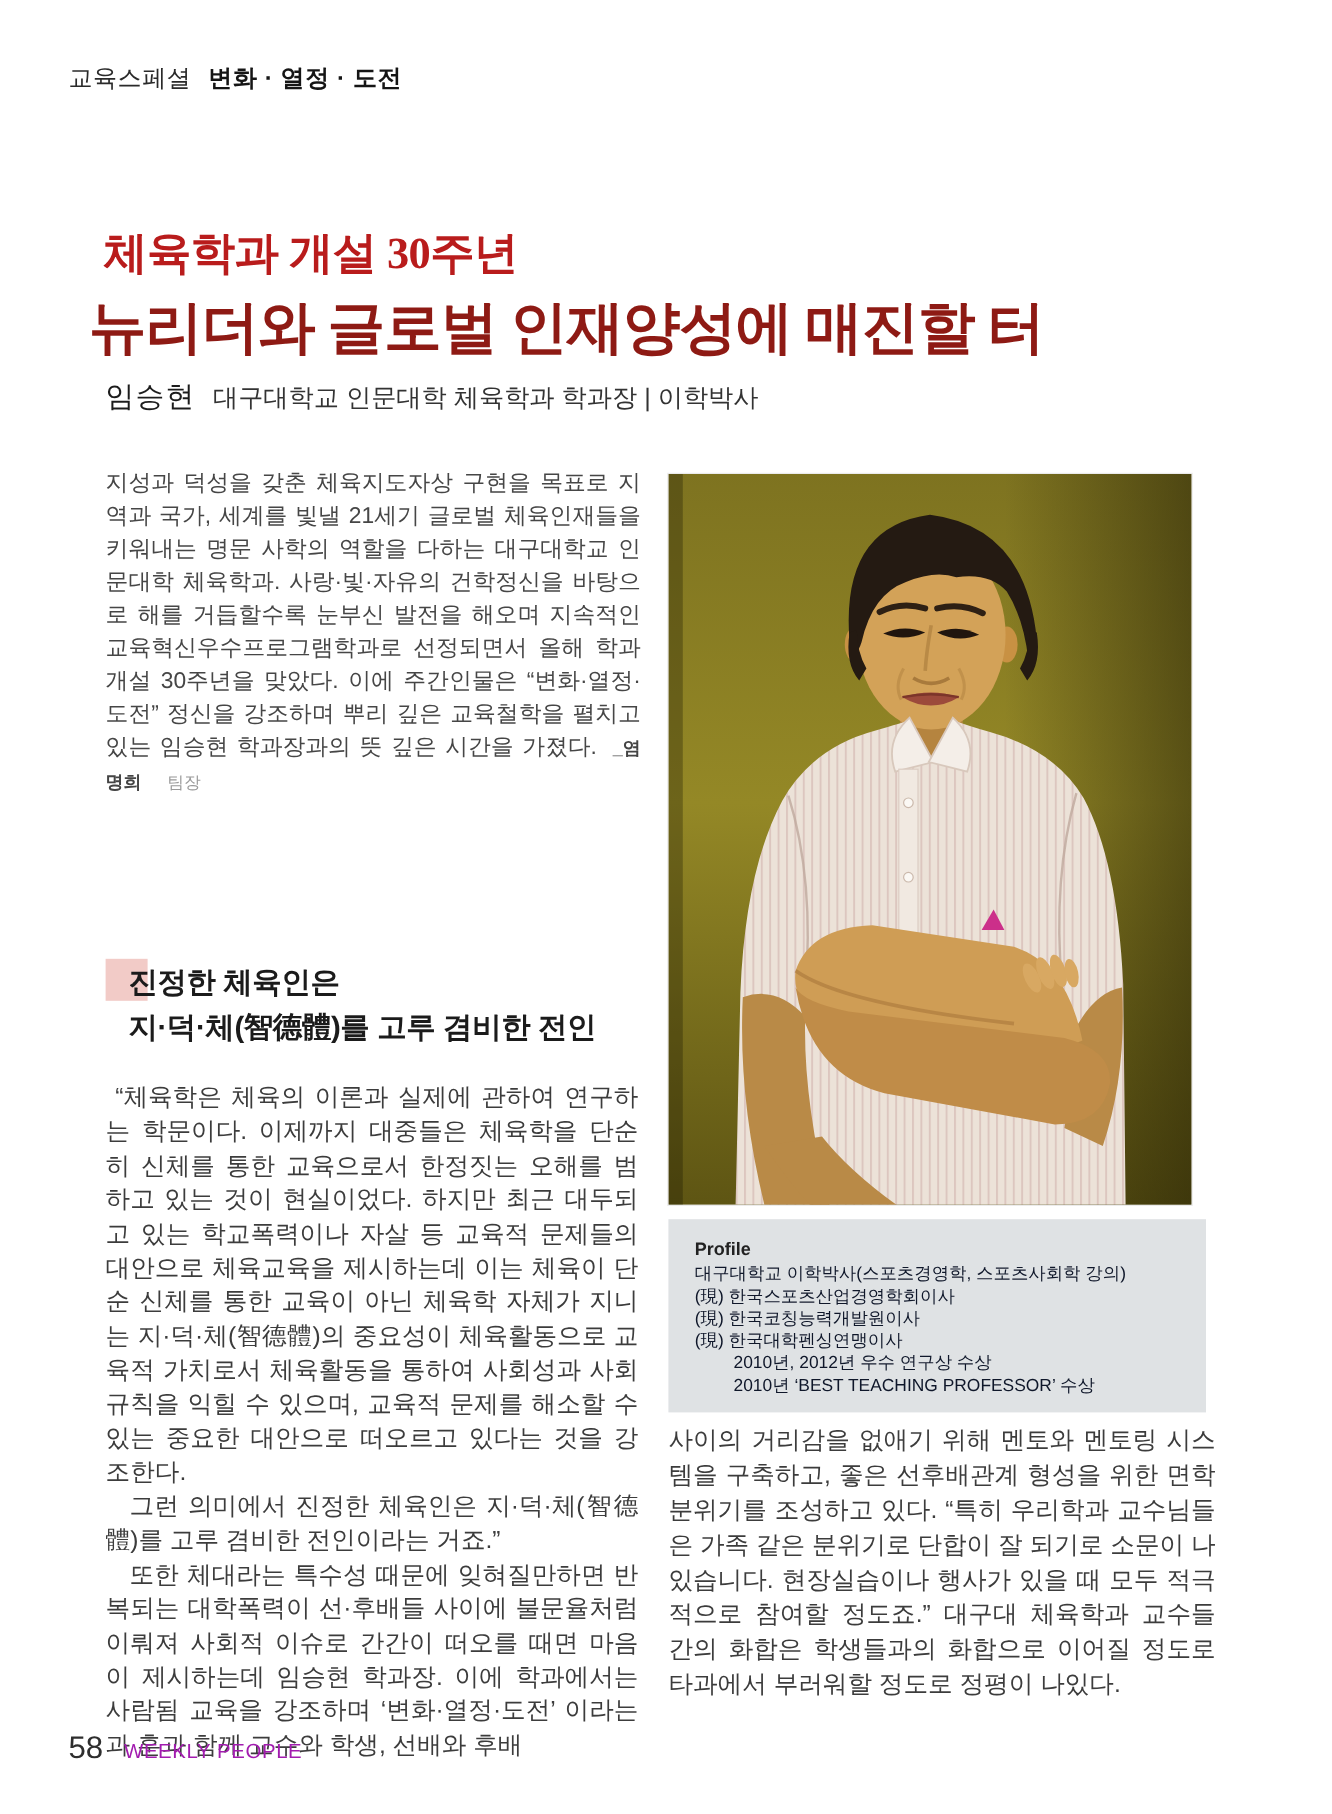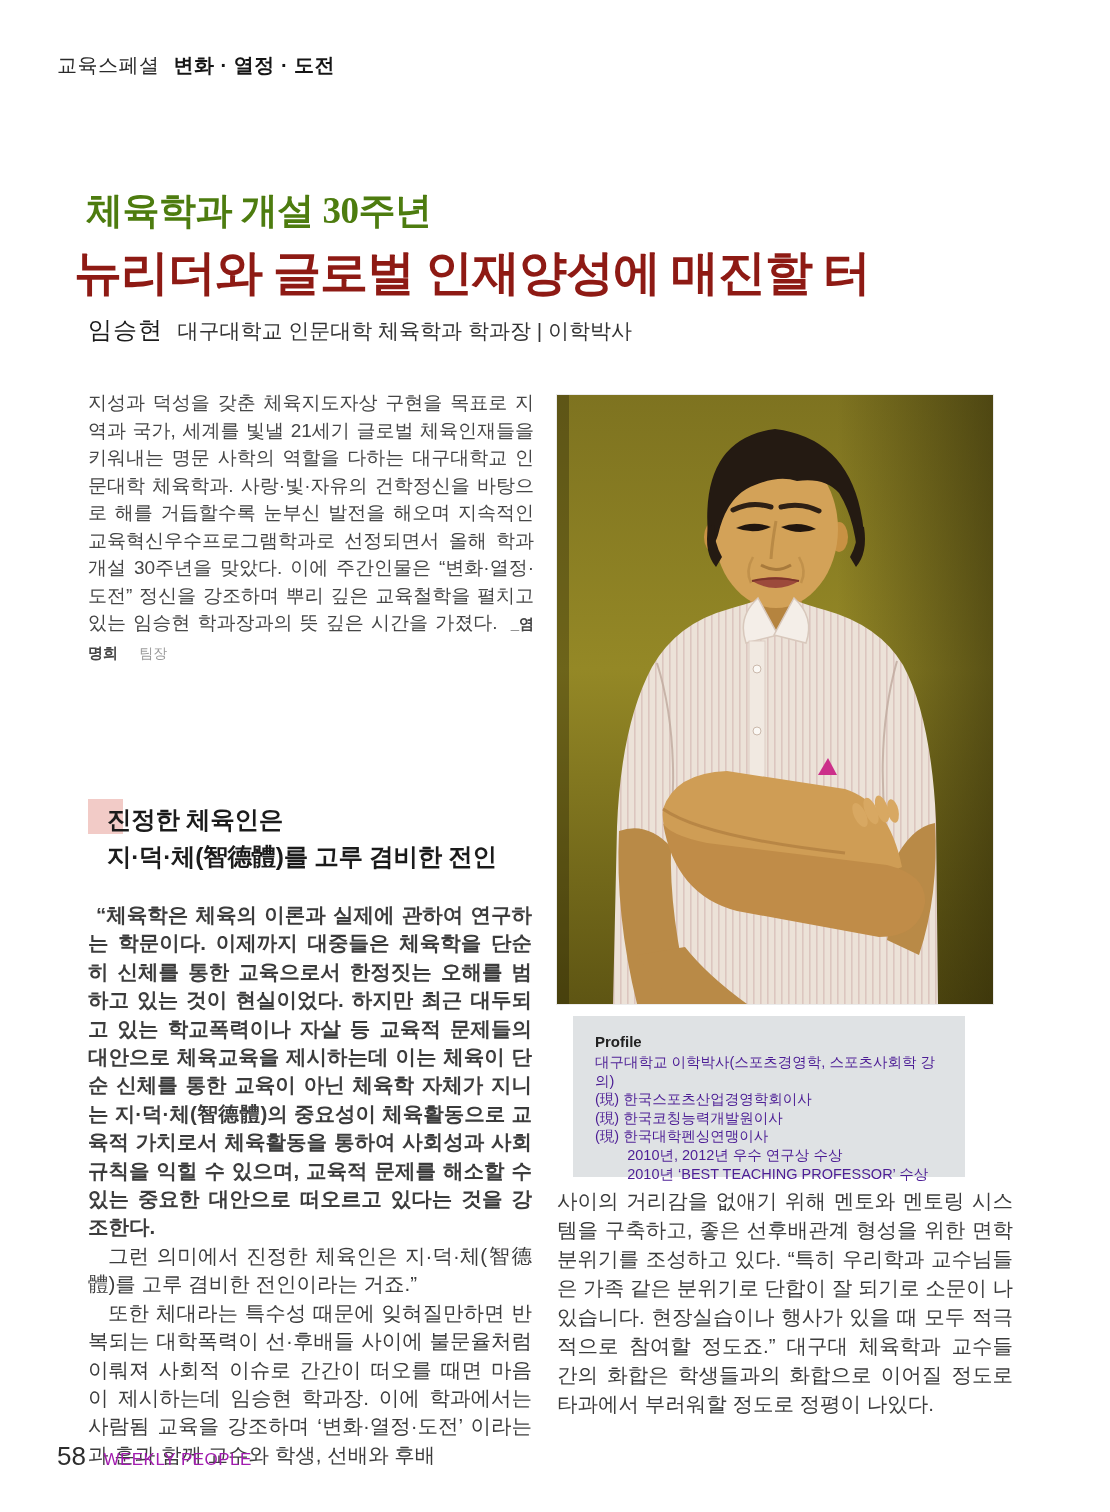--- a/index.html
+++ b/index.html
@@ -19,21 +19,21 @@
     position: absolute; left: 57px; top: 52px;
     font-size: 20px; letter-spacing: 0.5px; color: #2a2a2a;
   }
   .mag-header .label { font-weight: 400; }
   .mag-header .slogan { font-weight: 700; margin-left: 8px; color: #151515; }
 
   
   .kicker {
     position: absolute; left: 86px; top: 186px;
     font-family: "Liberation Serif", serif;
-    font-size: 37px; font-weight: 800; color: #4d7c0f;
+    font-size: 37px; font-weight: 800; color: #b91c1c;
     letter-spacing: -0.5px;
   }
   .main-title {
     position: absolute; left: 74px; top: 241px;
     font-family: "Liberation Serif", serif;
     font-size: 48px; font-weight: 800; color: #8e1a14;
     letter-spacing: -1px; white-space: nowrap;
   }
   .byline {
     position: absolute; left: 88px; top: 314px; white-space: nowrap;
@@ -66,47 +66,46 @@
   }
 
   
   .col-left {
     position: absolute; left: 88px; top: 901px; width: 444px;
     font-size: 20.5px; line-height: 28.4px; color: #3c3c3c;
     text-align: justify;
   }
   .col-left p, .col-right p { margin: 0; }
   .col-left p.indent { text-indent: 20px; }
-  .col-left p.quote-start { text-indent: 8px; font-weight: bold; }
+  .col-left p.quote-start { text-indent: 8px; }
   .col-right {
     position: absolute; left: 557px; top: 1186px; width: 456px;
     font-size: 20.5px; line-height: 29px; color: #3c3c3c;
     text-align: justify;
   }
 
   
   .photo {
     position: absolute; left: 557px; top: 395px;
     width: 436px; height: 609px;
     outline: 1px solid rgba(0,0,0,0.08);
   }
   .photo svg { display: block; }
 
   
   .profile-box {
     position: absolute; left: 557px; top: 1016px;
-    width: 392px; height: 161px;
+    width: 448px; height: 161px;
     background: #dfe2e4;
     box-sizing: border-box;
     padding: 17px 12px 0 22px;
-    margin-left: 16px;
   }
   .profile-title { font-size: 15px; font-weight: 700; color: #222; margin-bottom: 3px; }
   .profile-line {
-    font-size: 14.5px; color: #4c1d95; line-height: 18.6px;
+    font-size: 14.5px; color: #0f172a; line-height: 18.6px;
     white-space: pre-wrap;
   }
 
   
   .footer {
     position: absolute; left: 57px; top: 1441px; white-space: nowrap;
   }
   .footer .pagenum { font-size: 26px; font-weight: 400; color: #2e2e2e; }
   .footer .magname { font-size: 17px; font-weight: 400; color: #a21caf; margin-left: 13px; letter-spacing: 0.5px; }
 </style>

